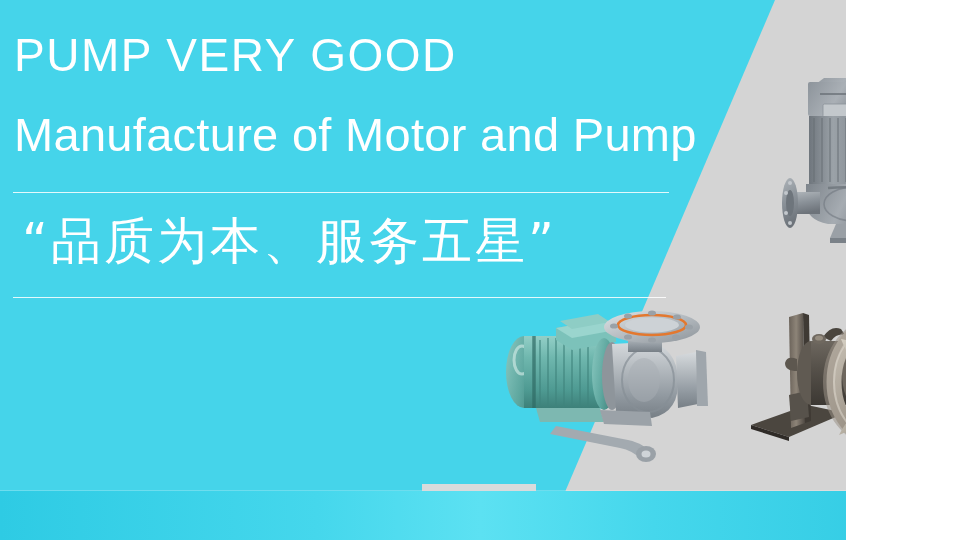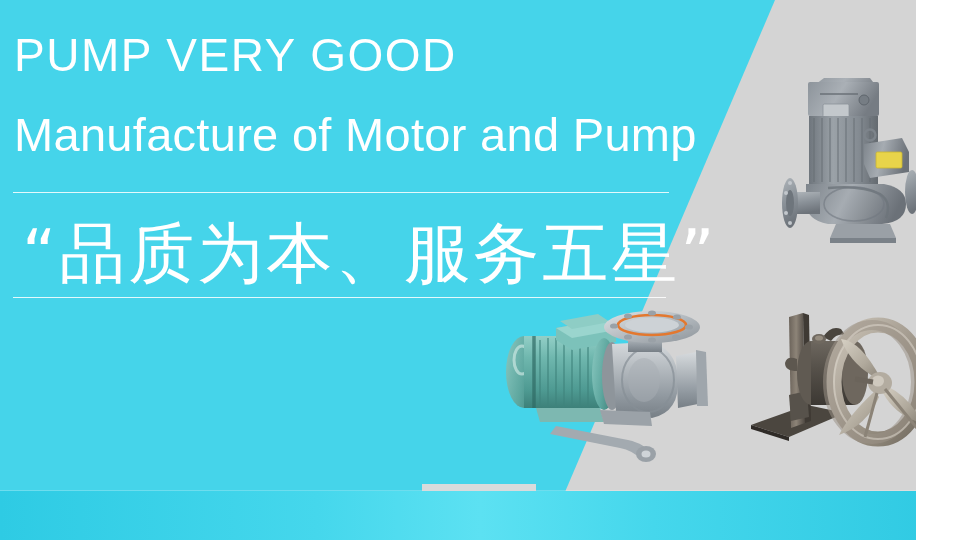--- a/index.html
+++ b/index.html
@@ -3,21 +3,21 @@
 <meta charset="utf-8">
 <title>Pump Very Good Banner</title>
 <style>
   html, body {
     margin: 0;
     padding: 0;
     background: #ffffff;
   }
   #banner {
     position: relative;
-    width: 916px;
+    width: 846px;
     height: 540px;
     overflow: hidden;
     font-family: "Liberation Sans", "DejaVu Sans", sans-serif;
     background: #d4d4d4;
     user-select: none;
   }
 
   
   .bg-gray {
     position: absolute;
@@ -90,21 +90,21 @@
     height: 1px;
     background: rgba(255,255,255,0.85);
   }
   .rule-top { top: 192px; width: 656px; }
   .rule-bottom { top: 297px; width: 653px; }
 
   .slogan {
     position: absolute;
     left: 22px;
     top: 204px;
-    font-size: 66px;
+    font-size: 50px;
     font-weight: 400;
     color: #ffffff;
     white-space: nowrap;
     letter-spacing: 3px;
     font-family: "DejaVu Sans", "Liberation Sans", sans-serif;
     line-height: 1.5;
   }
 
   
   .product {

